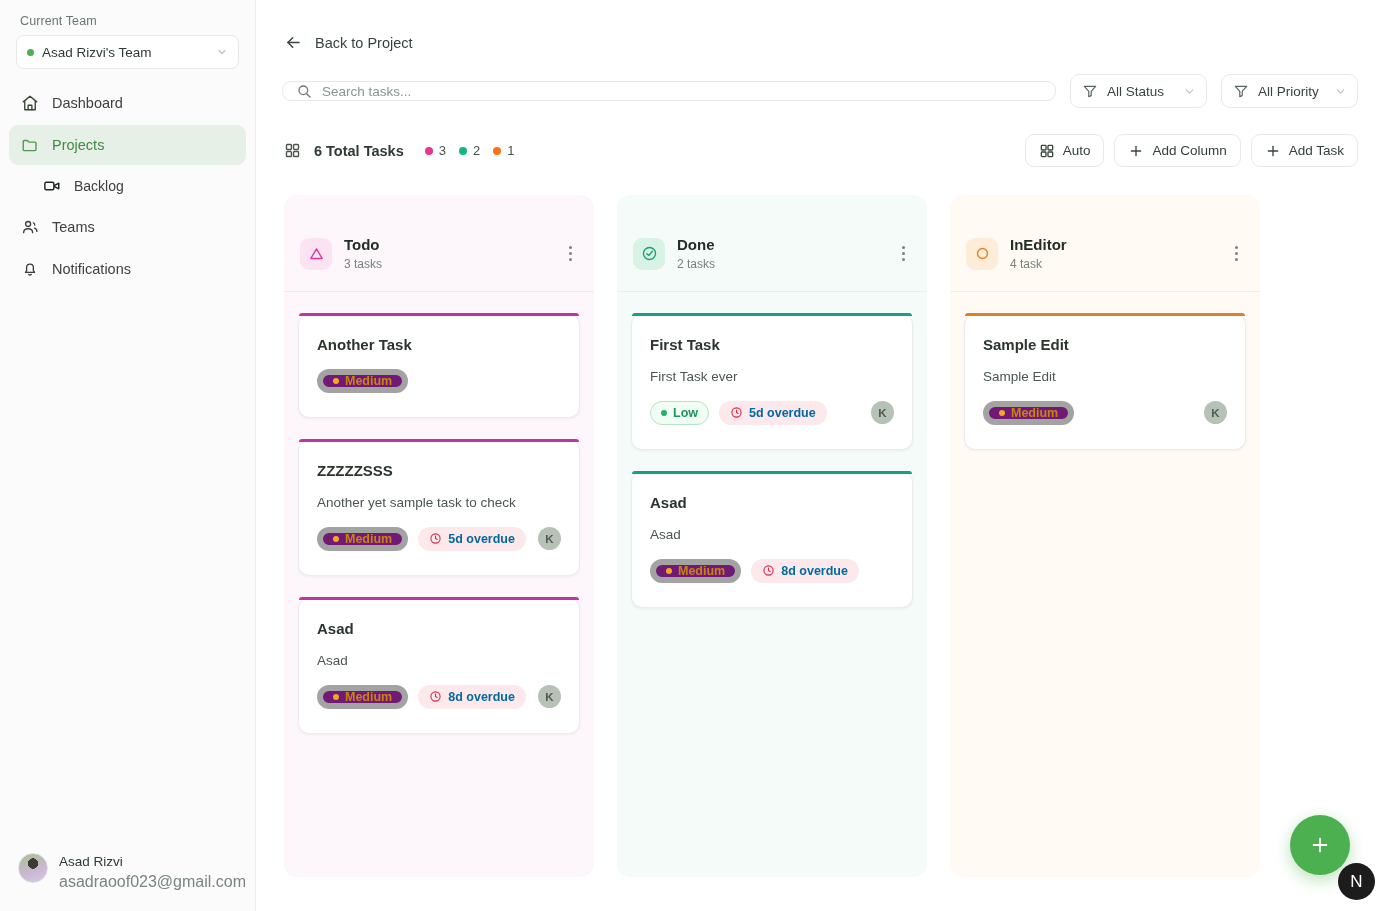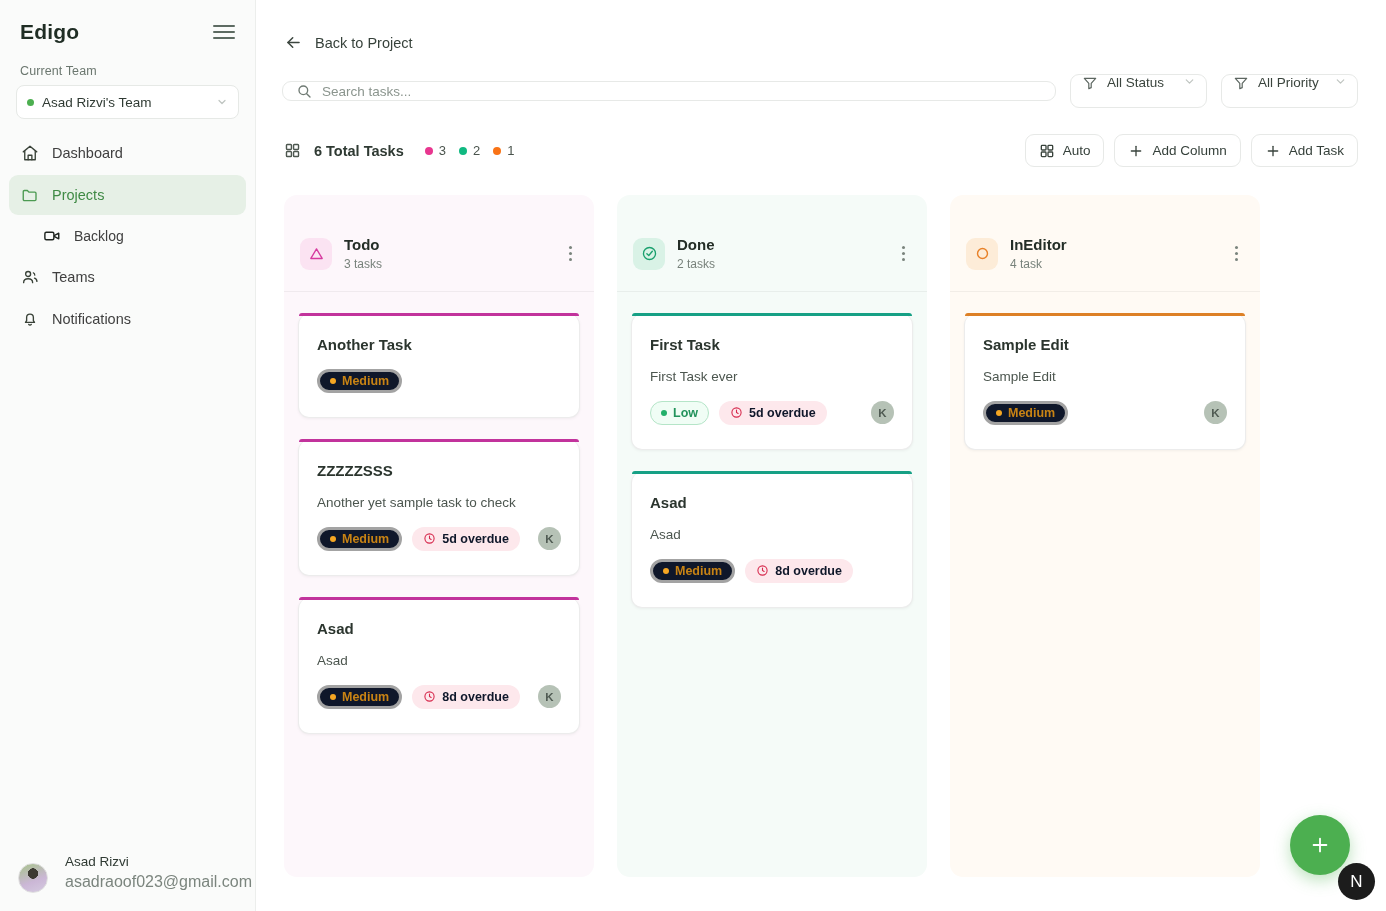--- a/index.html
+++ b/index.html
@@ -48,21 +48,21 @@
     font-size: 14.5px; color: #404040; cursor: pointer;
   }
   .nav-item.active { background: #e6f0e6; color: #3f8a45; }
   .nav-item .ic { width: 19px; height: 19px; display: flex; align-items: center; justify-content: center; }
   .nav-sub { margin-left: 22px; }
   .nav-sub .nav-item { height: 38px; font-size: 14px; }
   .nav-sub .nav-item.active { background: #e3efe3; color: #3f8a45; }
 
   .sb-footer {
     position: absolute; bottom: 0; left: 0; right: 0;
-    padding: 16px 18px 18px 18px; display: flex; align-items: flex-end; gap: 17px;
+    padding: 16px 18px 18px 18px; display: flex; align-items: flex-start; gap: 11px;
   }
   .avatar-photo {
     width: 30px; height: 30px; border-radius: 50%; flex: 0 0 30px;
     background:
       radial-gradient(circle at 50% 34%, #3d3a32 0 22%, transparent 23%),
       linear-gradient(160deg, #a7c38b 0%, #cbb7d6 60%, #d5cbe0 100%);
     border: 1px solid #e0e0e0;
   }
   .uf-name { font-size: 13.5px; color: #2f3a33; line-height: 1.35; }
   .uf-mail { font-size: 16px; color: #7b857e; line-height: 1.35; }
@@ -79,21 +79,21 @@
     border-radius: 9px; display: flex; align-items: center; gap: 10px; padding: 0 13px;
     max-width: 782px;
   }
   .search-box input {
     border: none; outline: none; flex: 1; font-size: 13.5px; color: #3a443d;
     font-family: "Liberation Sans", sans-serif; background: transparent;
   }
   .search-box input::placeholder { color: #8b958e; }
   .filter-btn {
     height: 34px; background: #fff; border: 1px solid #e7e9e7; border-radius: 9px;
-    display: flex; align-items: flex-start; gap: 9px; padding: 0 11px; cursor: pointer;
+    display: flex; align-items: center; gap: 9px; padding: 0 11px; cursor: pointer;
     width: 137px; overflow: hidden; white-space: nowrap;
   }
   .filter-btn .ftxt { font-size: 13.5px; color: #3a443d; flex: 1; overflow: hidden; }
 
   .stats-row {
     display: flex; align-items: center; justify-content: space-between;
     padding: 26px 28px 0 28px;
   }
   .stats-left { display: flex; align-items: center; gap: 13px; }
   .total-tasks { font-size: 14.5px; color: #2f3a33; font-weight: 600; }
@@ -141,25 +141,25 @@
   }
   .card-title { font-size: 15px; font-weight: 700; color: #2b352e; margin-bottom: 16px; }
   .card-desc { font-size: 13.5px; color: #4c564f; margin-bottom: 17px; }
   .card-foot { display: flex; align-items: center; gap: 10px; }
   .badge {
     display: inline-flex; align-items: center; gap: 6px;
     height: 24px; padding: 0 10px; border-radius: 12px;
     font-size: 12.5px; font-weight: 600;
   }
   .badge .bdot { width: 6px; height: 6px; border-radius: 50%; }
-  .badge.prio-medium { background: #0f172a; border: 3px solid #a3a3a3; color: #c88314; }
+  .badge.prio-medium { background: #701a75; border: 6px solid #a3a3a3; color: #c88314; }
   .badge.prio-medium .bdot { background: #f5a623; }
   .badge.prio-low { background: #f0fdf5; border: 1px solid #b5e5c8; color: #23935c; }
   .badge.prio-low .bdot { background: #22b06a; }
-  .badge.overdue { background: #fde8ec; color: #0f172a; border: 1px solid transparent; align-items: center; }
+  .badge.overdue { background: #fde8ec; color: #0369a1; border: 1px solid transparent; align-items: center; }
   .card-avatar {
     width: 23px; height: 23px; border-radius: 50%; background: #b6c2b6;
     color: #4f5a52; font-size: 11.5px; font-weight: 600;
     display: flex; align-items: center; justify-content: center; margin-left: auto;
   }
 
   
   .fab {
     position: absolute; right: 36px; bottom: 36px; width: 60px; height: 60px;
     border-radius: 50%; background: #4caf50; cursor: pointer;
@@ -173,28 +173,20 @@
     font-size: 17px; font-weight: 500; cursor: pointer;
   }
   svg { display: block; }
 </style>
 </head>
 <body>
 
 <div class="app">
 
   <aside class="sidebar">
-    <div class="sb-top">
-      <div class="brand">Edigo</div>
-      <div class="hamburger">
-        <i></i>
-          <i></i>
-          <i></i>
-      </div>
-    </div>
 
     <div class="cur-team-label">Current Team</div>
 
     <div class="team-select">
       <span class="team-dot"></span>
       <span class="team-name">Asad Rizvi's Team</span>
       <span class="chev">
         <svg viewBox="0 0 24 24" width="12" height="12" fill="none" stroke="#8a948d" stroke-width="2.4" stroke-linecap="round" stroke-linejoin="round">
             <polyline points="6 9 12 15 18 9"></polyline>
           </svg>

